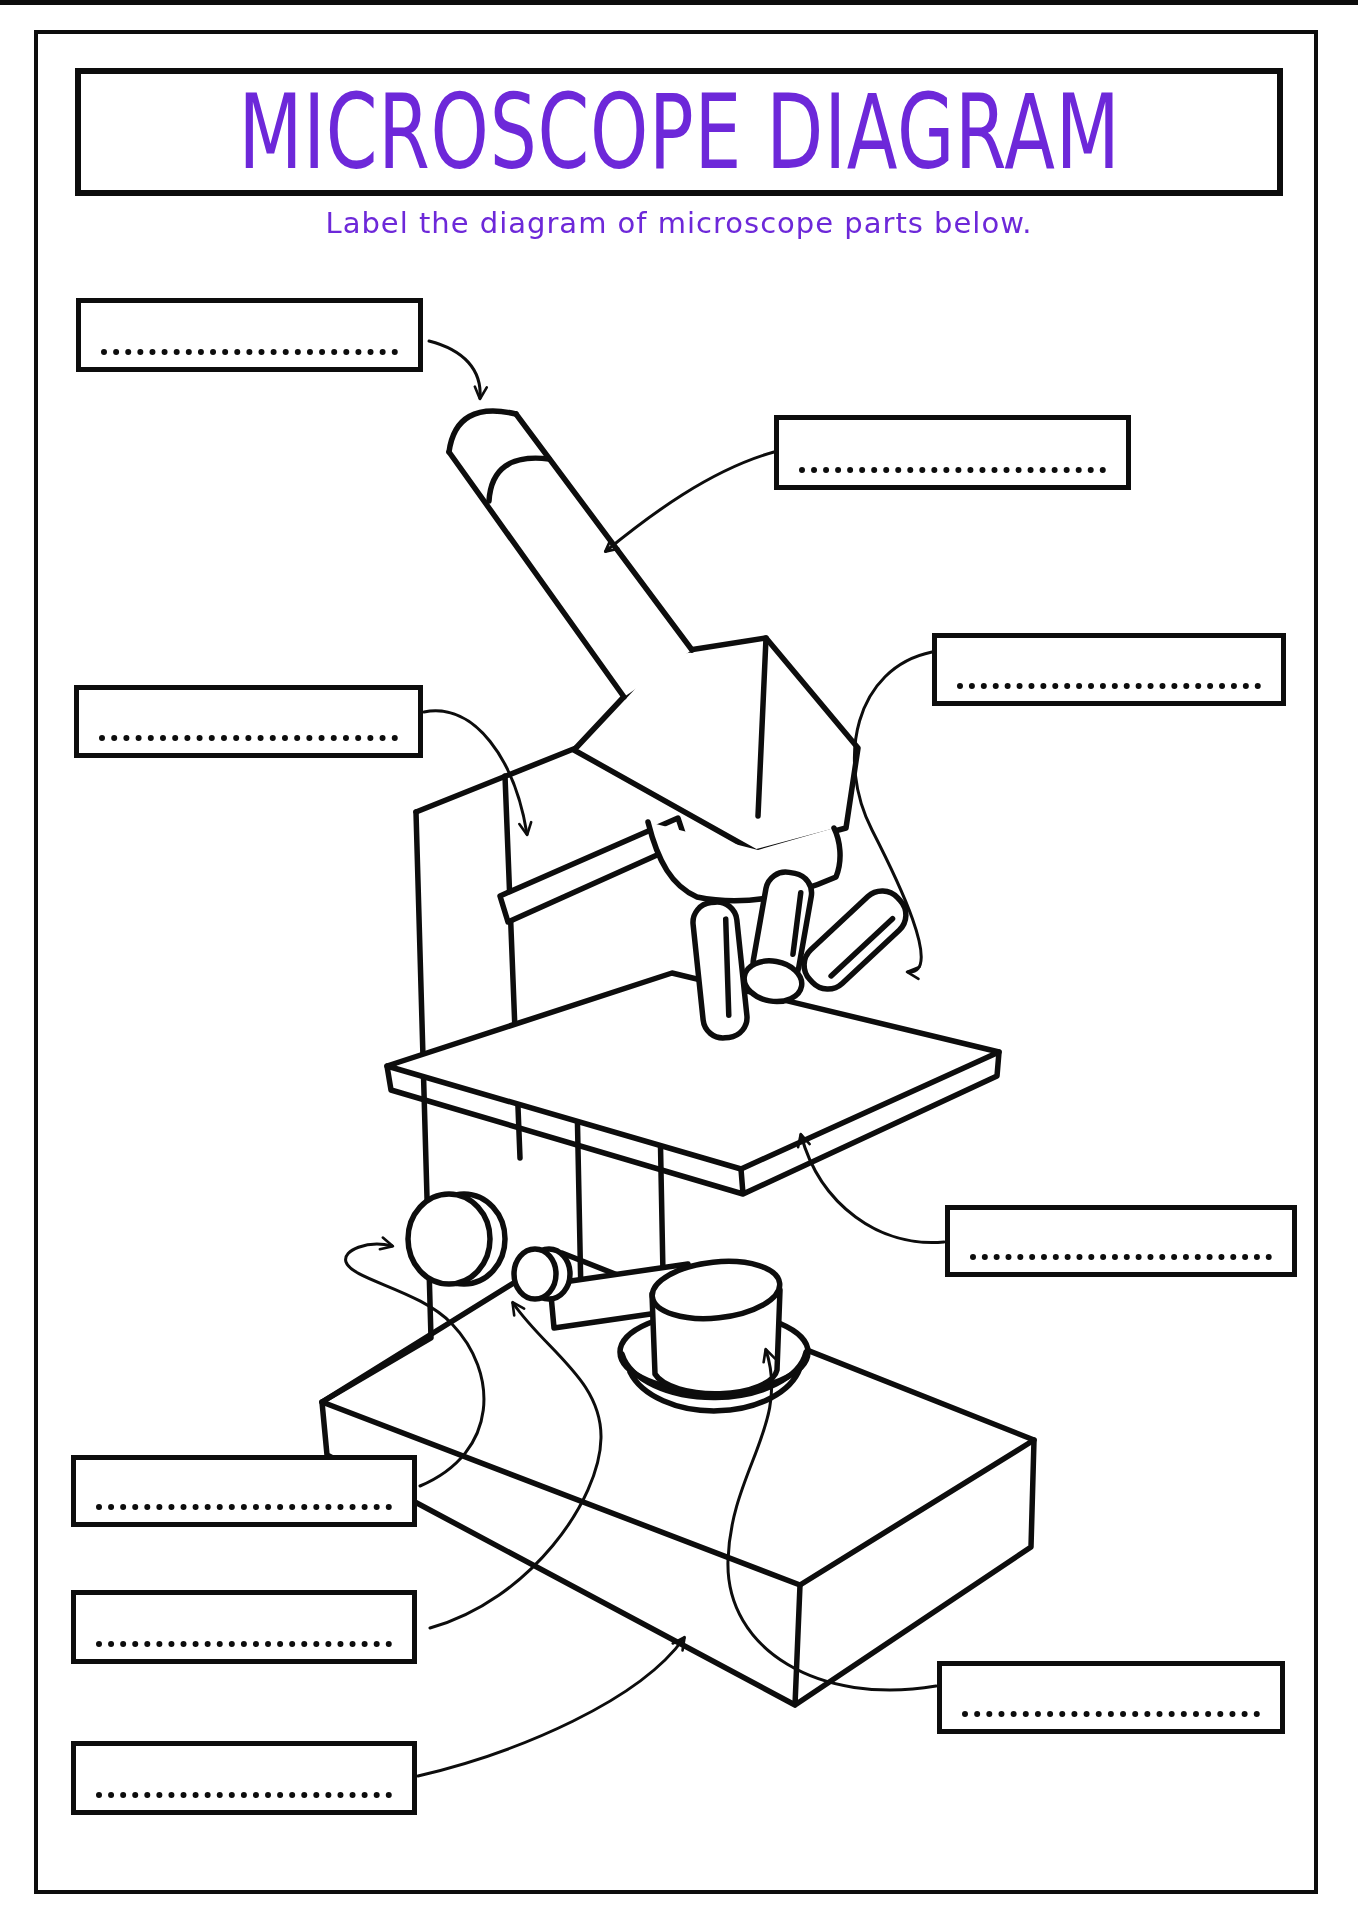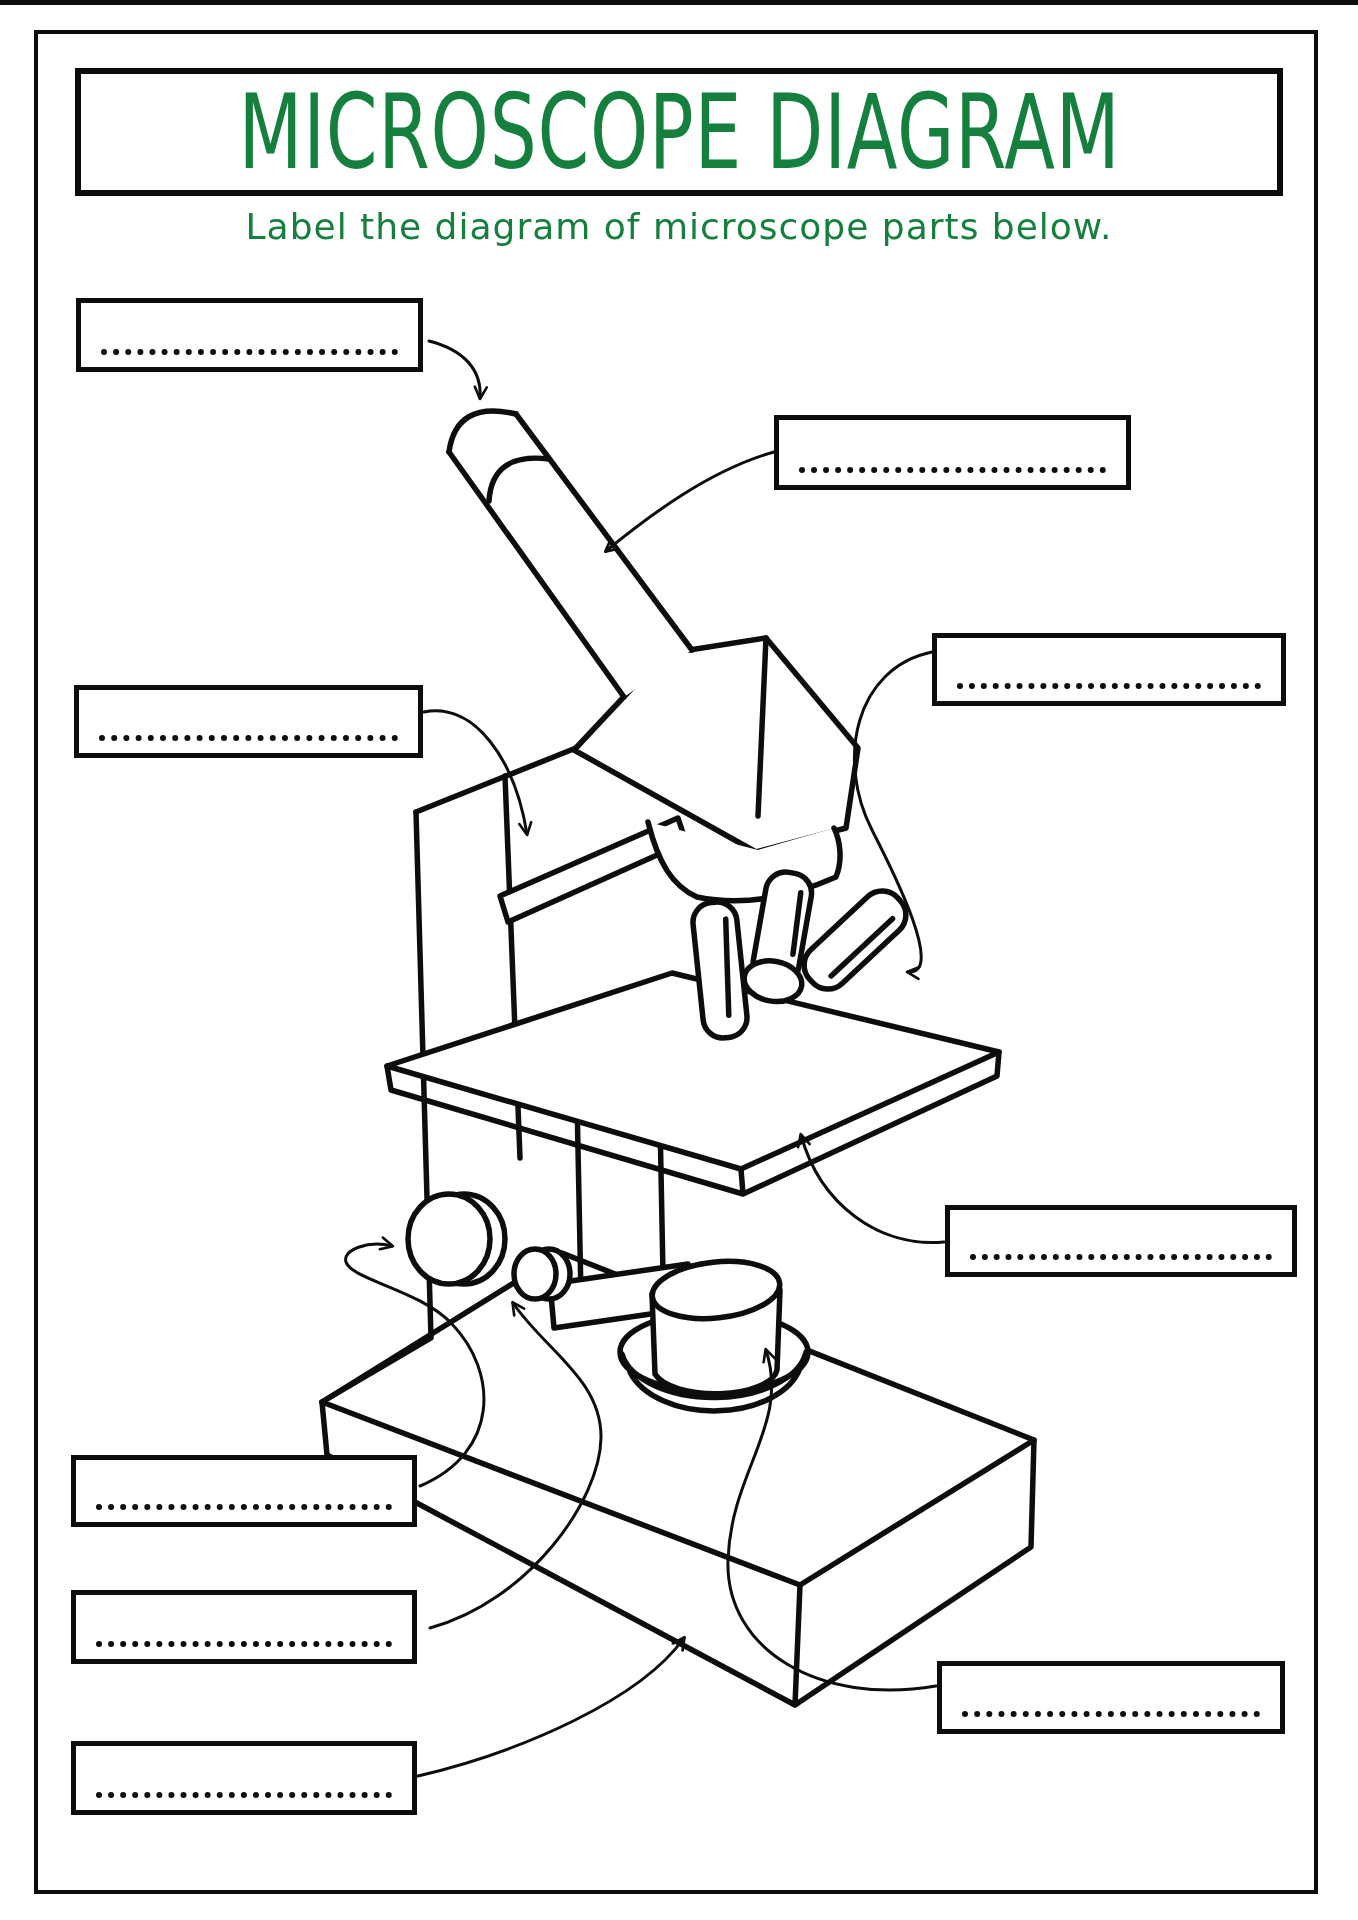--- a/index.html
+++ b/index.html
@@ -1,29 +1,29 @@
 <!DOCTYPE html>
 <html><head>
 <meta charset="utf-8">
 <style>
   html,body{margin:0;padding:0;background:#ffffff;}
   .page{
     position:relative;width:1358px;height:1920px;background:#ffffff;
-    font-family:"DejaVu Sans","Liberation Sans",sans-serif;color:#15803d;overflow:hidden;
+    font-family:"DejaVu Sans","Liberation Sans",sans-serif;color:#6d28d9;overflow:hidden;
   }
   .top-strip{position:absolute;left:0;top:0;width:1358px;height:5px;background:#0d0d0d;}
   .outer-border{position:absolute;left:34px;top:30px;width:1284px;height:1864px;
     border:4px solid #0d0d0d;box-sizing:border-box;}
   .title-box{position:absolute;left:75px;top:68px;width:1208px;height:128px;
     border:6px solid #0d0d0d;box-sizing:border-box;background:#fff;
     display:flex;align-items:center;justify-content:center;}
   .title-text{font-size:103px;line-height:1;letter-spacing:1px;white-space:nowrap;
     transform:scaleX(0.72);transform-origin:center;font-weight:normal;}
   .subtitle{position:absolute;left:0;top:206px;width:1358px;text-align:center;
-    font-size:36px;letter-spacing:1px;}
+    font-size:29px;letter-spacing:1px;}
   .diagram-svg{position:absolute;left:0;top:0;width:1358px;height:1920px;}
   .label-box{position:absolute;border:5px solid #0d0d0d;background:#ffffff;box-sizing:border-box;}
   .answer-line{position:absolute;left:20px;right:20px;bottom:12px;height:0;
     border-bottom:6px dotted #0d0d0d;}
   .box-value{position:absolute;left:22px;right:22px;bottom:20px;font-size:26px;
     white-space:nowrap;overflow:hidden;}
 </style>
 </head>
 <body>
 

